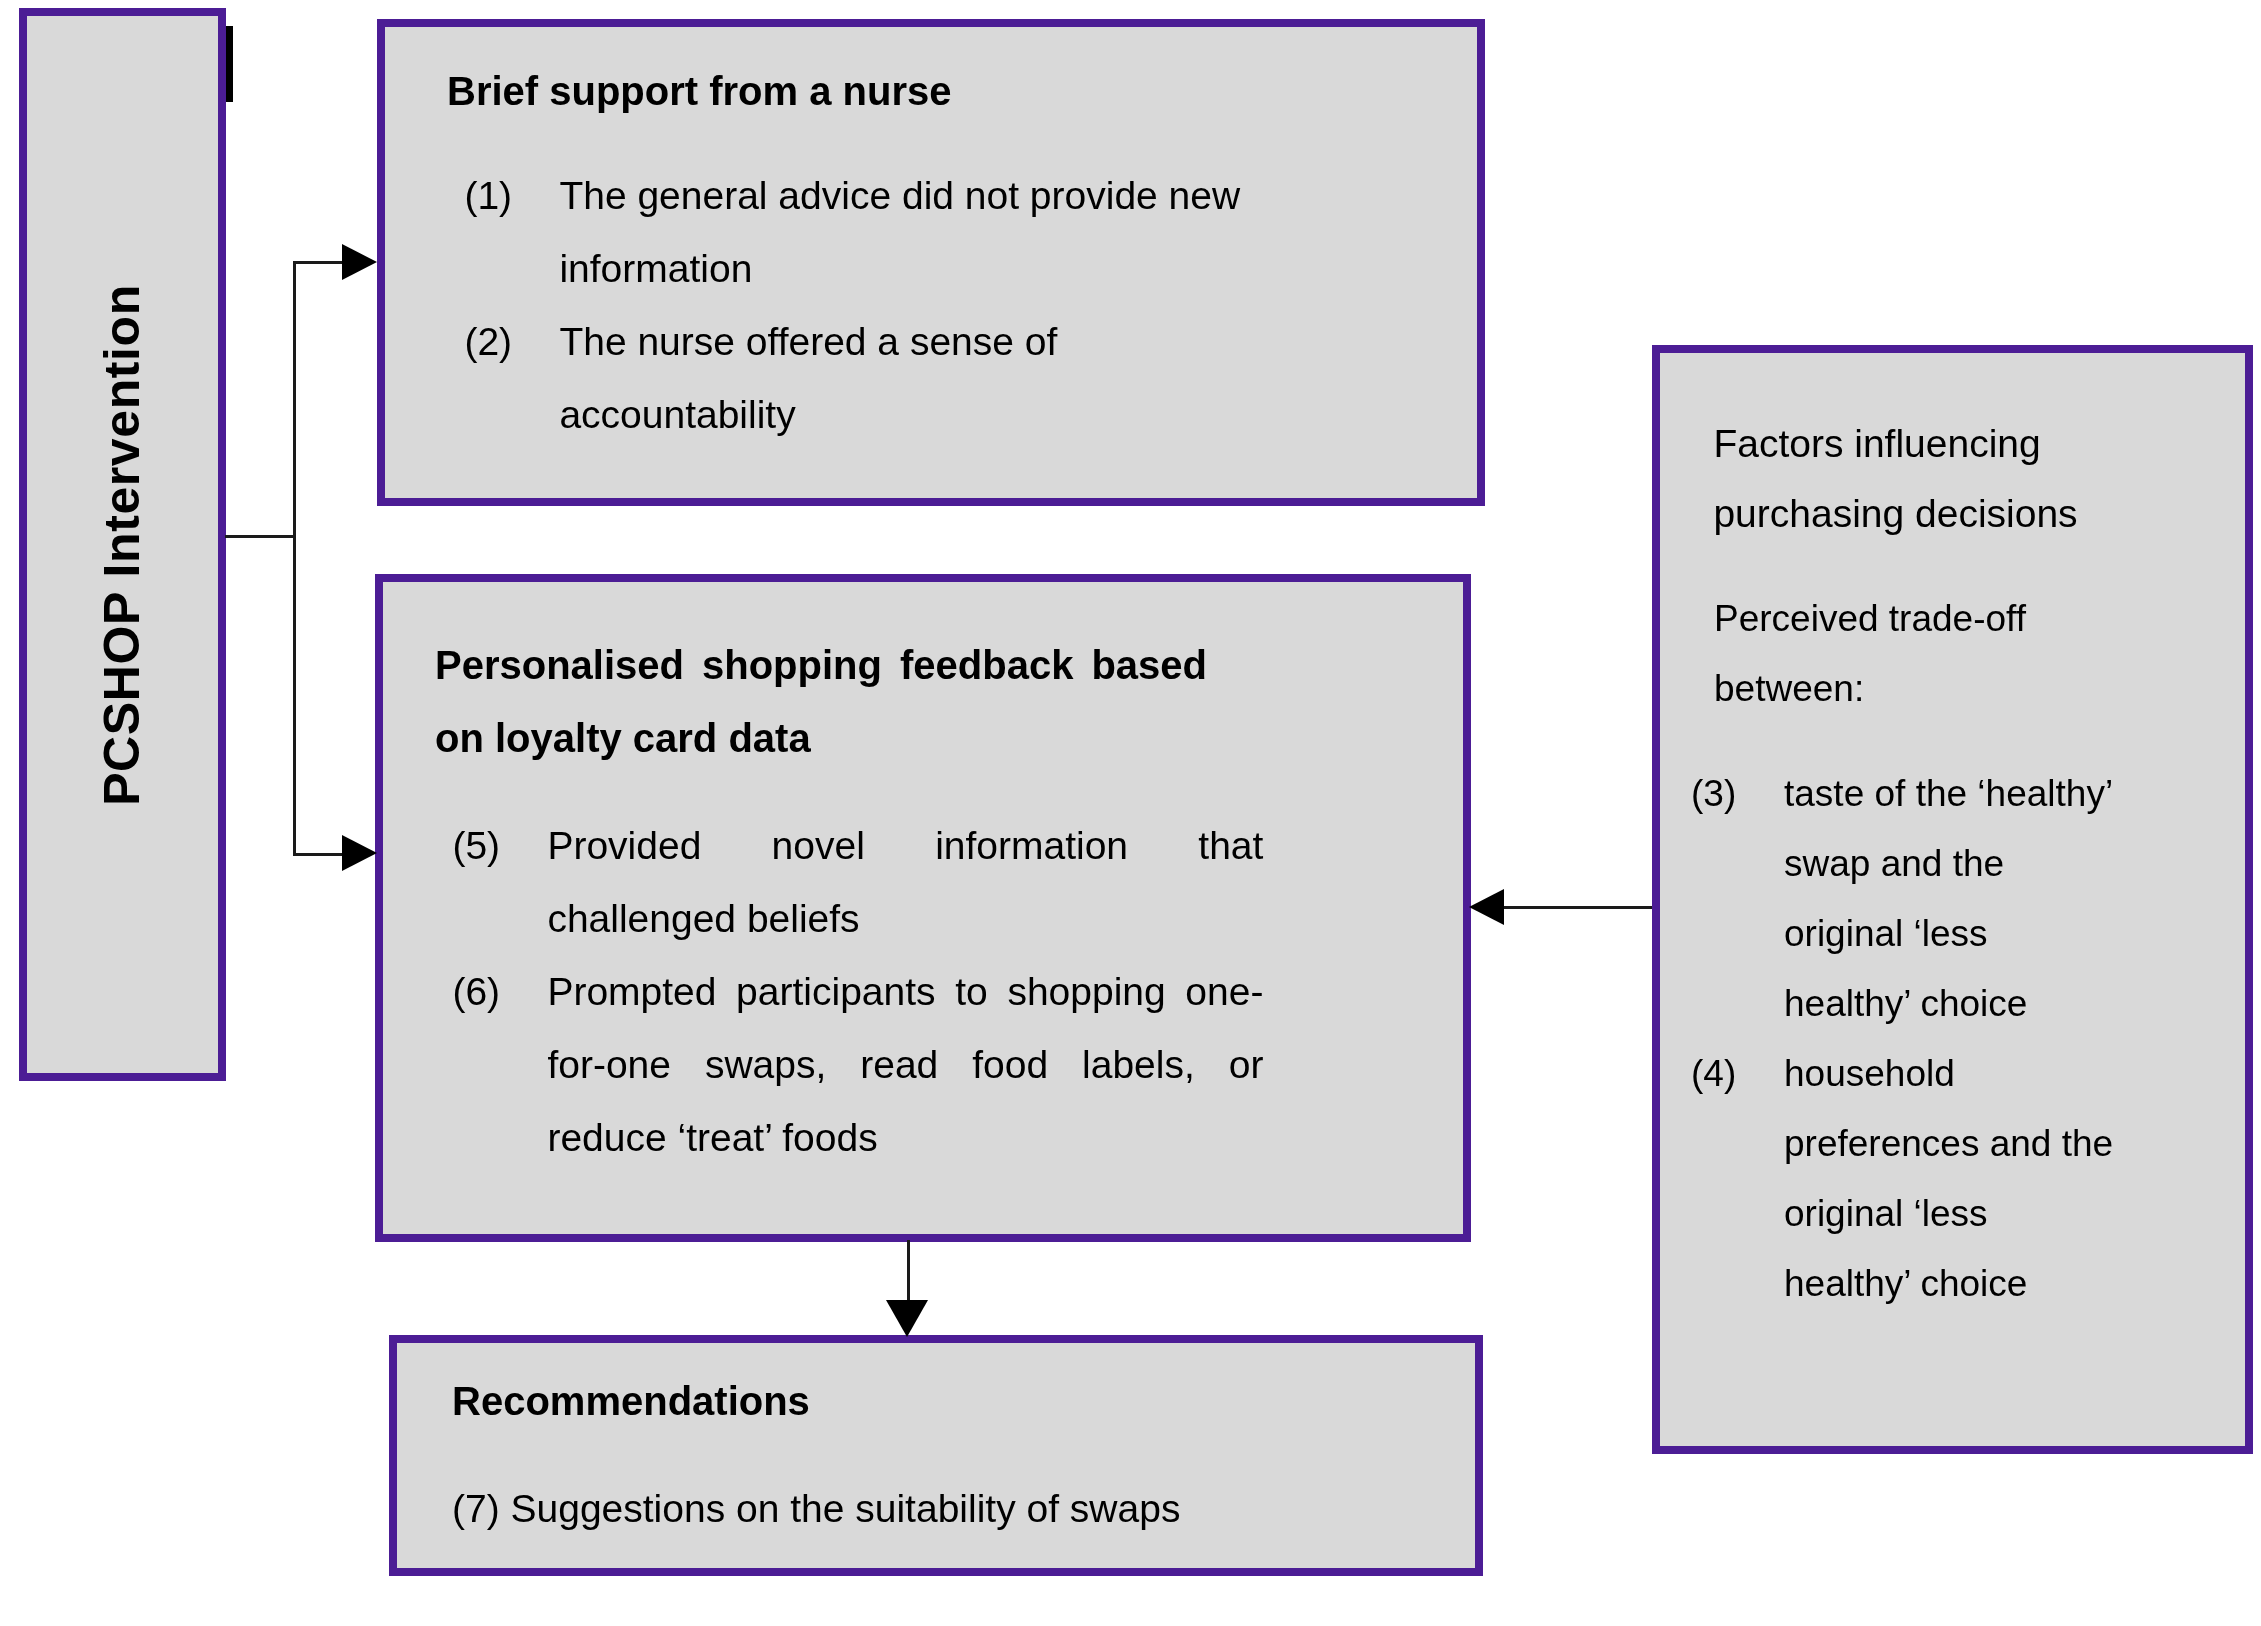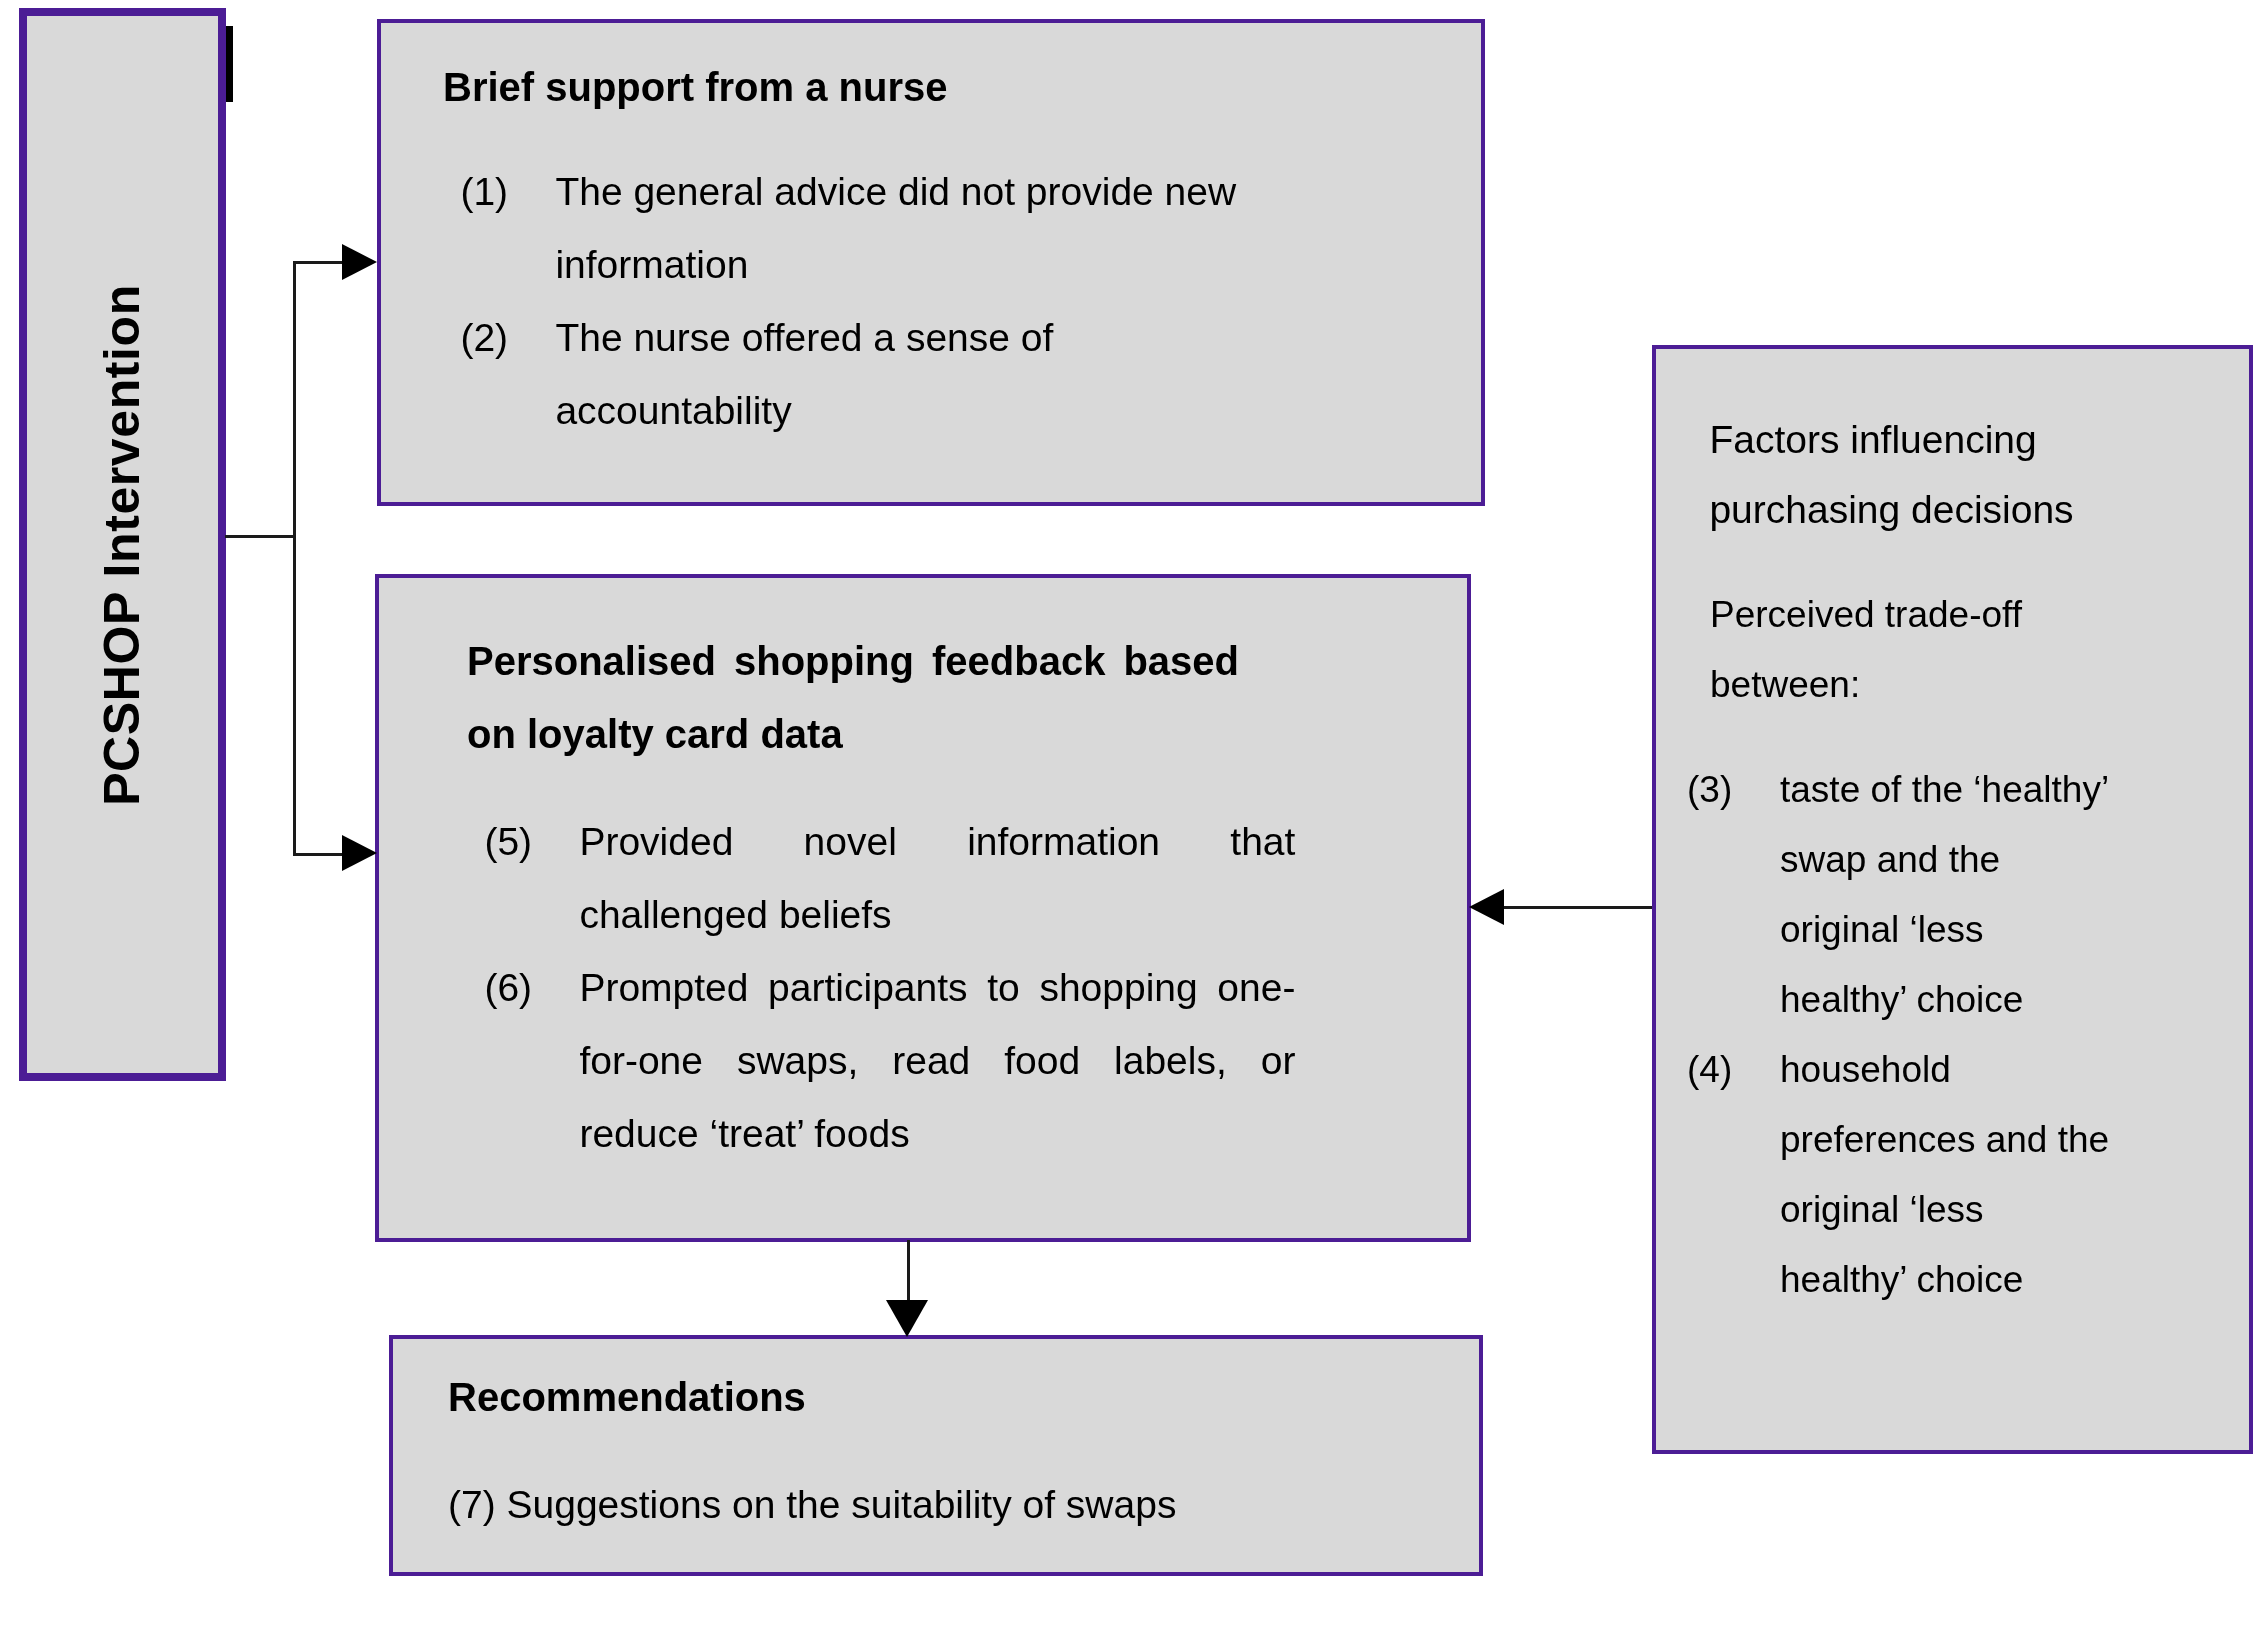--- a/index.html
+++ b/index.html
@@ -1,37 +1,37 @@
 <!DOCTYPE html>
 <html style="font-size:10px"><head>
 <meta charset="utf-8">
 <style>
   html,body{margin:0;padding:0;background:#ffffff;}
   #canvas{
     position:relative;width:2261px;height:1626px;background:#ffffff;
     font-family:"Liberation Sans", sans-serif;color:#000;overflow:hidden;
   }
   .box{
-    position:absolute;background:#d9d9d9;border:4px solid #4c1d95;
+    position:absolute;background:#d9d9d9;border:8px solid #4c1d95;
     box-sizing:border-box;
   }
   
   #pcshop-box{left:18.7px;top:8px;width:207px;height:1073px;border-width:8.7px;}
   .vwrap{position:absolute;inset:0;display:flex;align-items:center;justify-content:center;}
   .vtext{transform:rotate(-90deg);white-space:nowrap;font-weight:bold;font-size:50px;letter-spacing:0.6px;}
   .notch{position:absolute;left:226px;top:26px;width:6.8px;height:76px;background:#000;}
   
   #nurse-box{left:377px;top:18.7px;width:1108px;height:487px;padding:28px 56px 0 62px;}
   .box-title{font-size:40px;font-weight:bold;line-height:73px;}
   .items{margin-top:31px;}
   .li{display:flex;font-size:39px;line-height:73px;margin-left:17.4px;}
   .li .num{flex:none;width:95px;}
   #nurse-box .li .txt{width:716px;}
   
-  #feedback-box{left:375px;top:574px;width:1096px;height:668px;padding:47px 56px 0 88px;}
+  #feedback-box{left:375px;top:574px;width:1096px;height:668px;padding:47px 56px 0 52px;}
   #feedback-box .box-title{width:772px;text-align:justify;}
   #feedback-box .items{margin-top:34px;}
   #feedback-box .li .txt{width:716px;text-align:justify;}
   
   #recs-box{left:389px;top:1335px;width:1094px;height:241px;padding:22px 50px 0 55px;}
   #recs-box .rec-item{font-size:39px;line-height:73px;margin-top:34px;}
   
   #factors-box{left:1652px;top:345px;width:601px;height:1109px;padding:56px 25px 0 31px;}
   .ftitle{font-weight:normal;font-size:39px;line-height:70px;margin-left:22.4px;width:436px;}
   .fsub{font-size:37px;line-height:70px;margin-left:23px;margin-top:35px;width:386px;}

